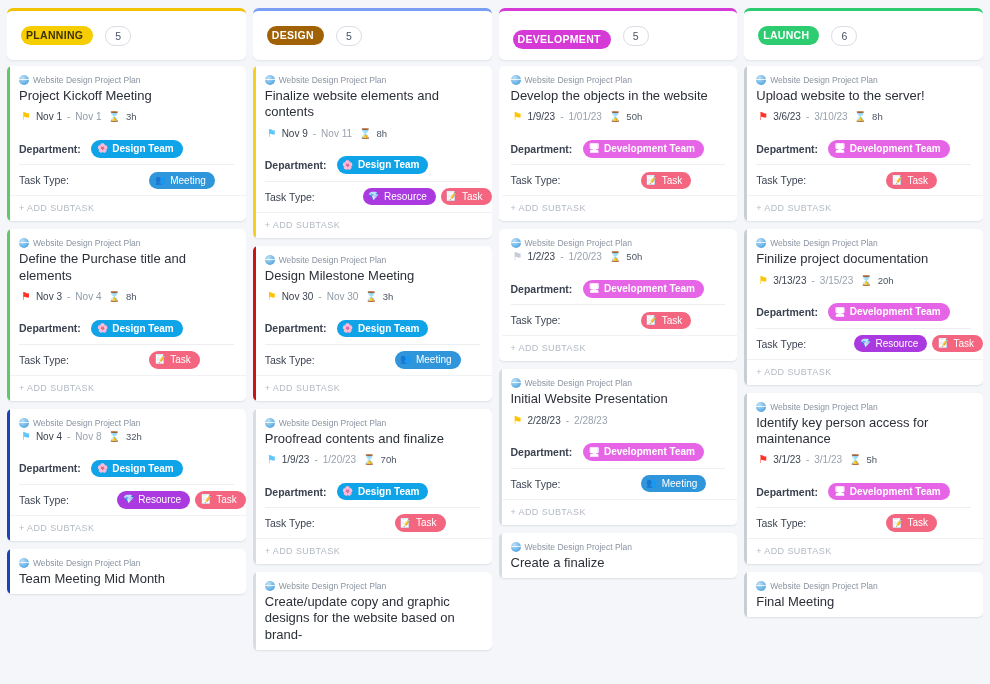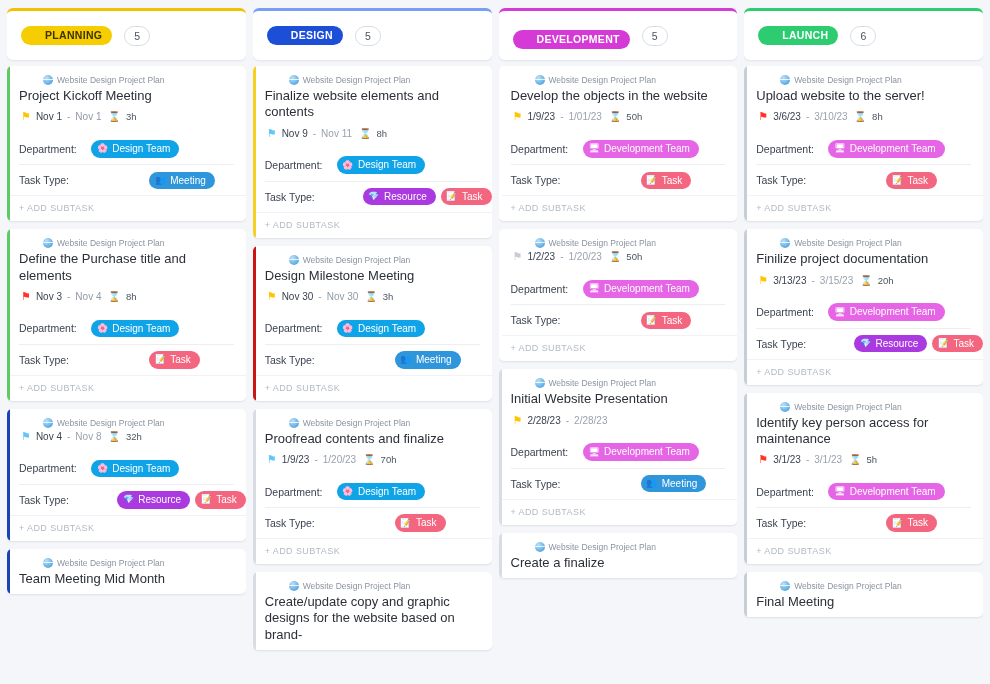--- a/index.html
+++ b/index.html
@@ -32,21 +32,21 @@
     height: 52px;
     display: flex;
     align-items: center;
     padding: 0 14px;
     flex: none;
     margin-bottom: 6px;
   }
   .status-badge {
     display: inline-block;
     border-radius: 10px;
-    padding: 4px 10px 4px 24px;
+    padding: 4px 10px 4px 5px;
     font-size: 10.5px;
     font-weight: bold;
     letter-spacing: .3px;
     color: #ffffff;
     line-height: 1.1;
   }
   .count-pill {
     margin-left: 12px;
     min-width: 26px;
     height: 20px;
@@ -83,21 +83,20 @@
     width: 3px;
     background: #d9dde3;
   }
   .plan-line {
     display: flex;
     align-items: center;
     gap: 4px;
     font-size: 8.5px;
     color: #8a93a1;
     margin-bottom: 3px;
-    margin-left: 24px;
   }
   .globe-icon {
     width: 10px; height: 10px;
     border-radius: 50%;
     background: radial-gradient(circle at 35% 30%, #bfe0f5 0%, #6fb7e8 55%, #3f93cf 100%);
     flex: none;
     position: relative;
   }
   .globe-icon::after {
     content: "";
@@ -135,21 +134,21 @@
   .hourglass { color: #8b93a0; font-size: 10px; margin-left: 2px; }
   .dur { color: #4b5462; font-size: 9.5px; }
 
   .field-row {
     display: flex;
     align-items: center;
     min-height: 31px;
     border-top: 1px solid #eceef2;
     gap: 6px;
   }
-  .field-row.first { border-top: none; }
+  .field-row.first { border-top: none; font-weight: bold; }
   .field-label {
     font-size: 10.5px;
     color: #3b4250;
     flex: none;
     min-width: 66px;
   }
   .field-vals { display: flex; gap: 5px; align-items: center; flex-wrap: nowrap; }
   .tag {
     border-radius: 9px;
     padding: 2px 9px 2px 6px;
@@ -294,21 +293,21 @@
           <div class="plan-line">
             <span class="globe-icon"></span>
             <span>Website Design Project Plan</span>
           </div>
           <div class="card-title">Team Meeting Mid Month</div>
         </div>
       </div>
     </div>
     <div class="column">
       <div class="col-header" style="border-top-color: rgb(123, 158, 245);">
-        <span class="status-badge" style="background: #1d4ed8; color: rgb(255, 255, 255);">DESIGN</span>
+        <span class="status-badge" style="background: #a16207; color: rgb(255, 255, 255);">DESIGN</span>
         <span class="count-pill">5</span>
       </div>
       <div class="cards">
         <div class="card">
           <div class="card-bar" style="background: rgb(245, 208, 32);"></div>
           <div class="plan-line">
             <span class="globe-icon"></span>
             <span>Website Design Project Plan</span>
           </div>
           <div class="card-title">Finalize website elements and contents</div>

